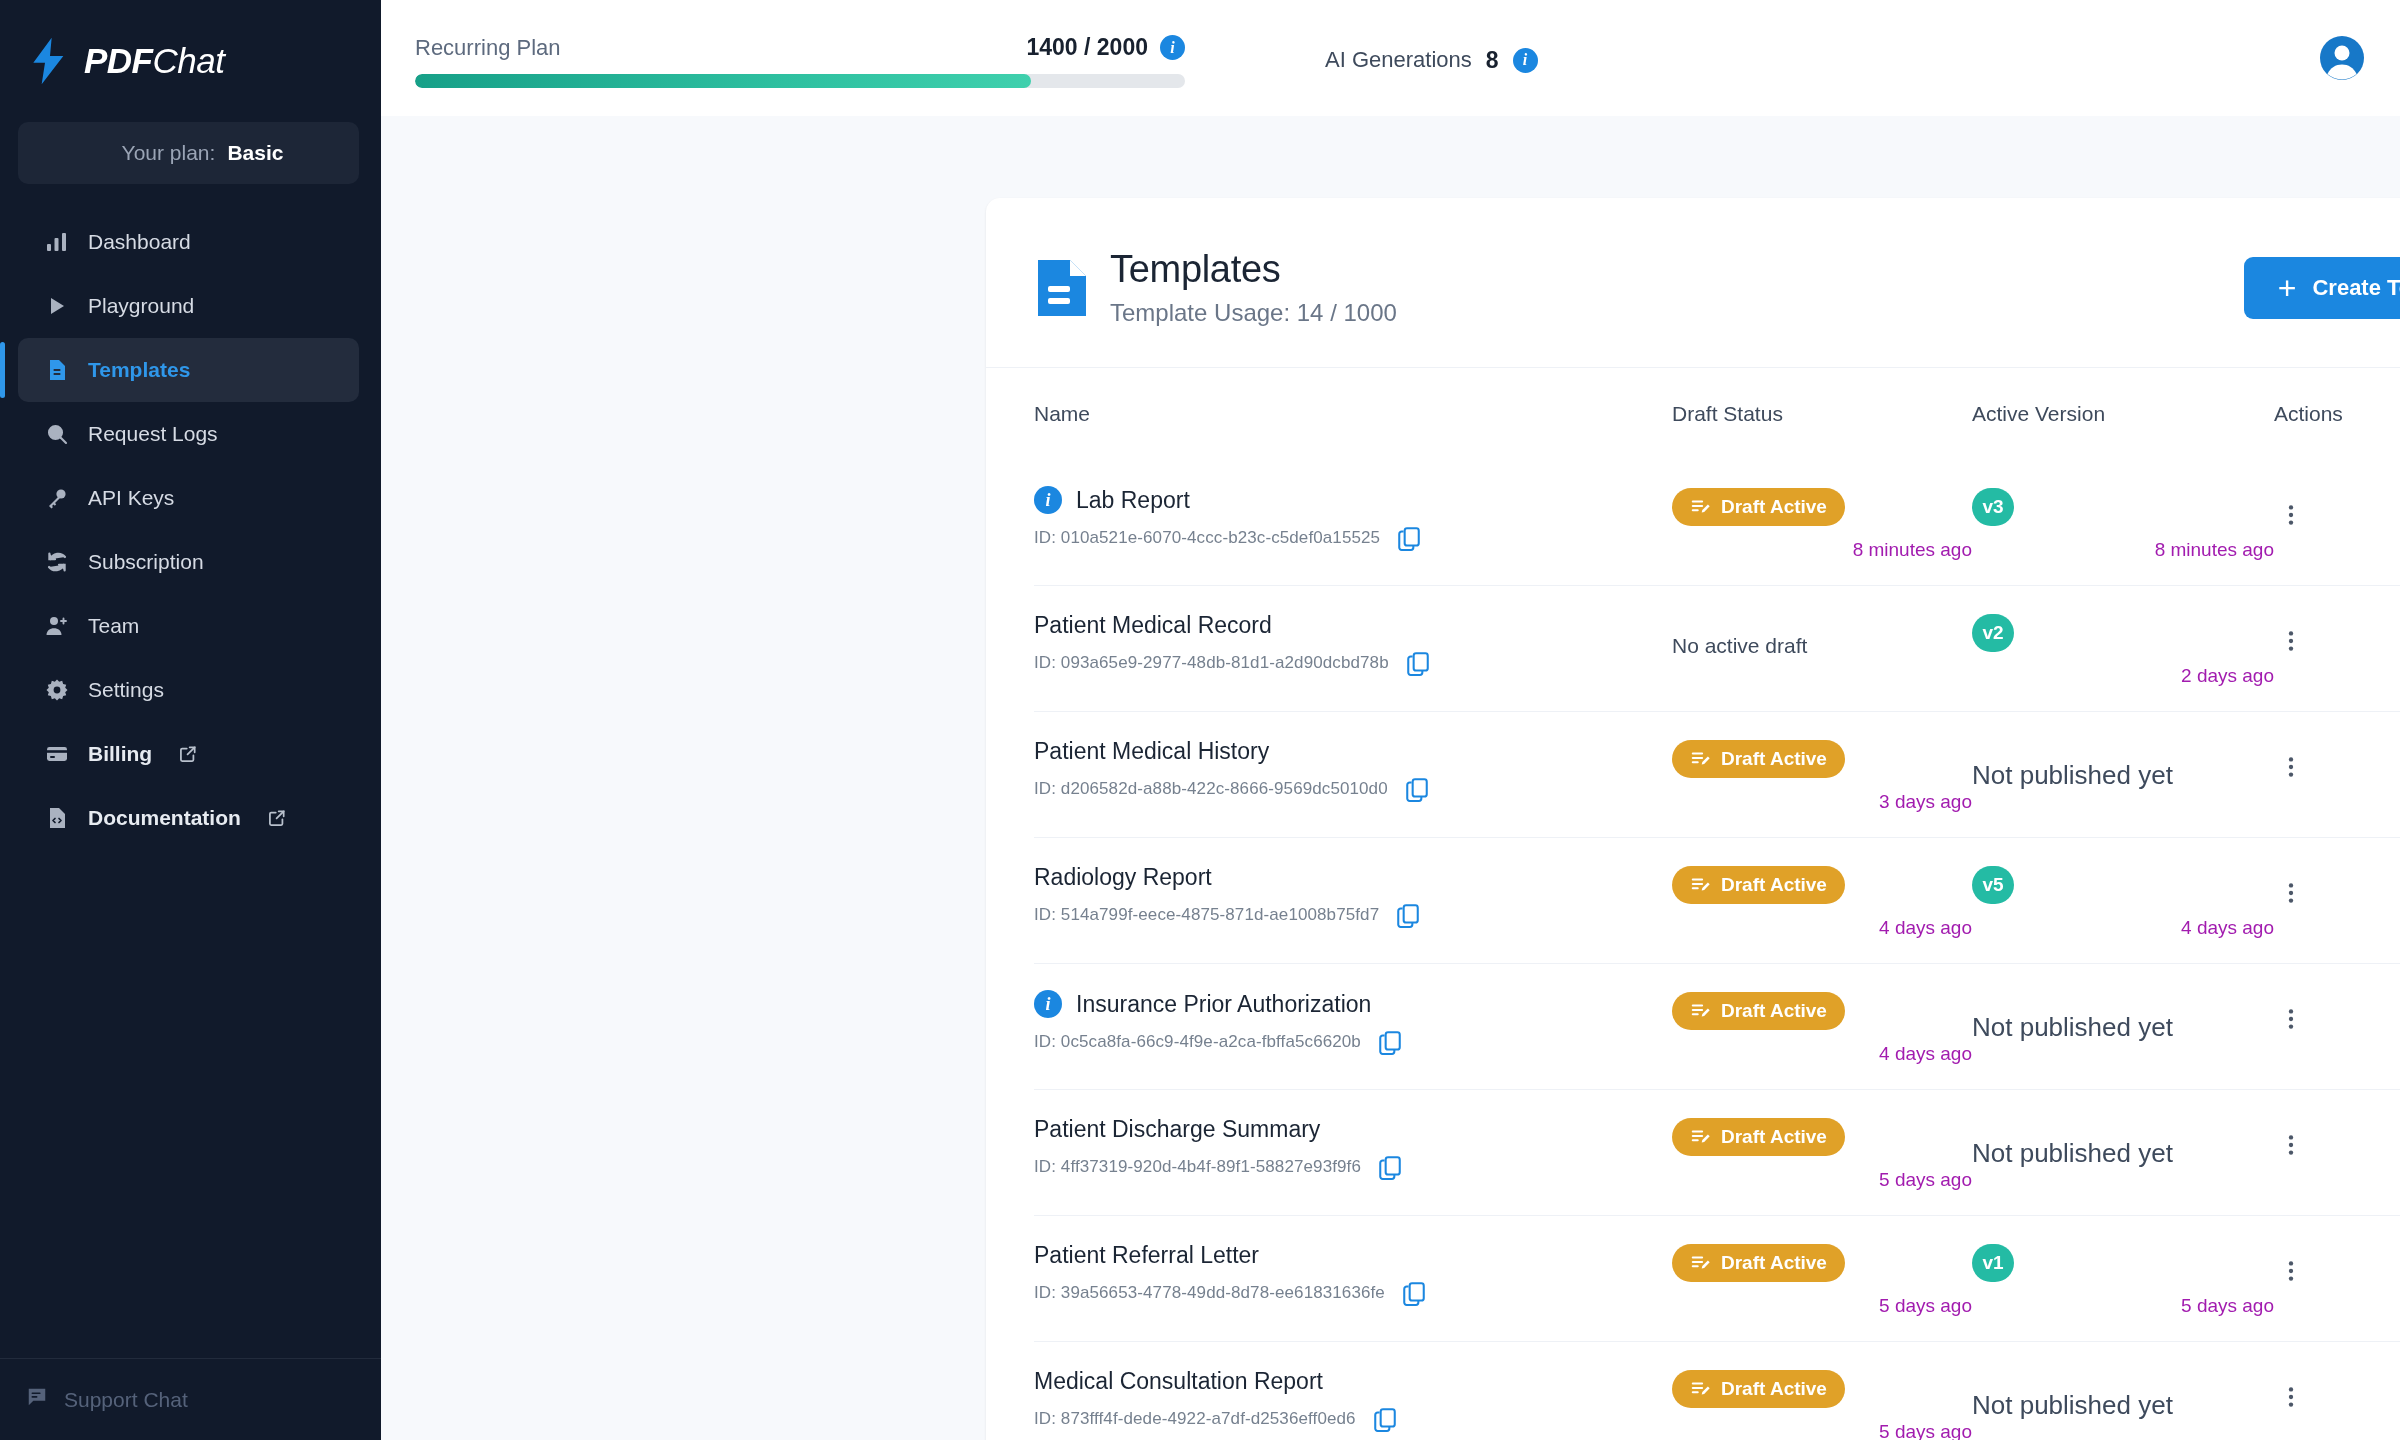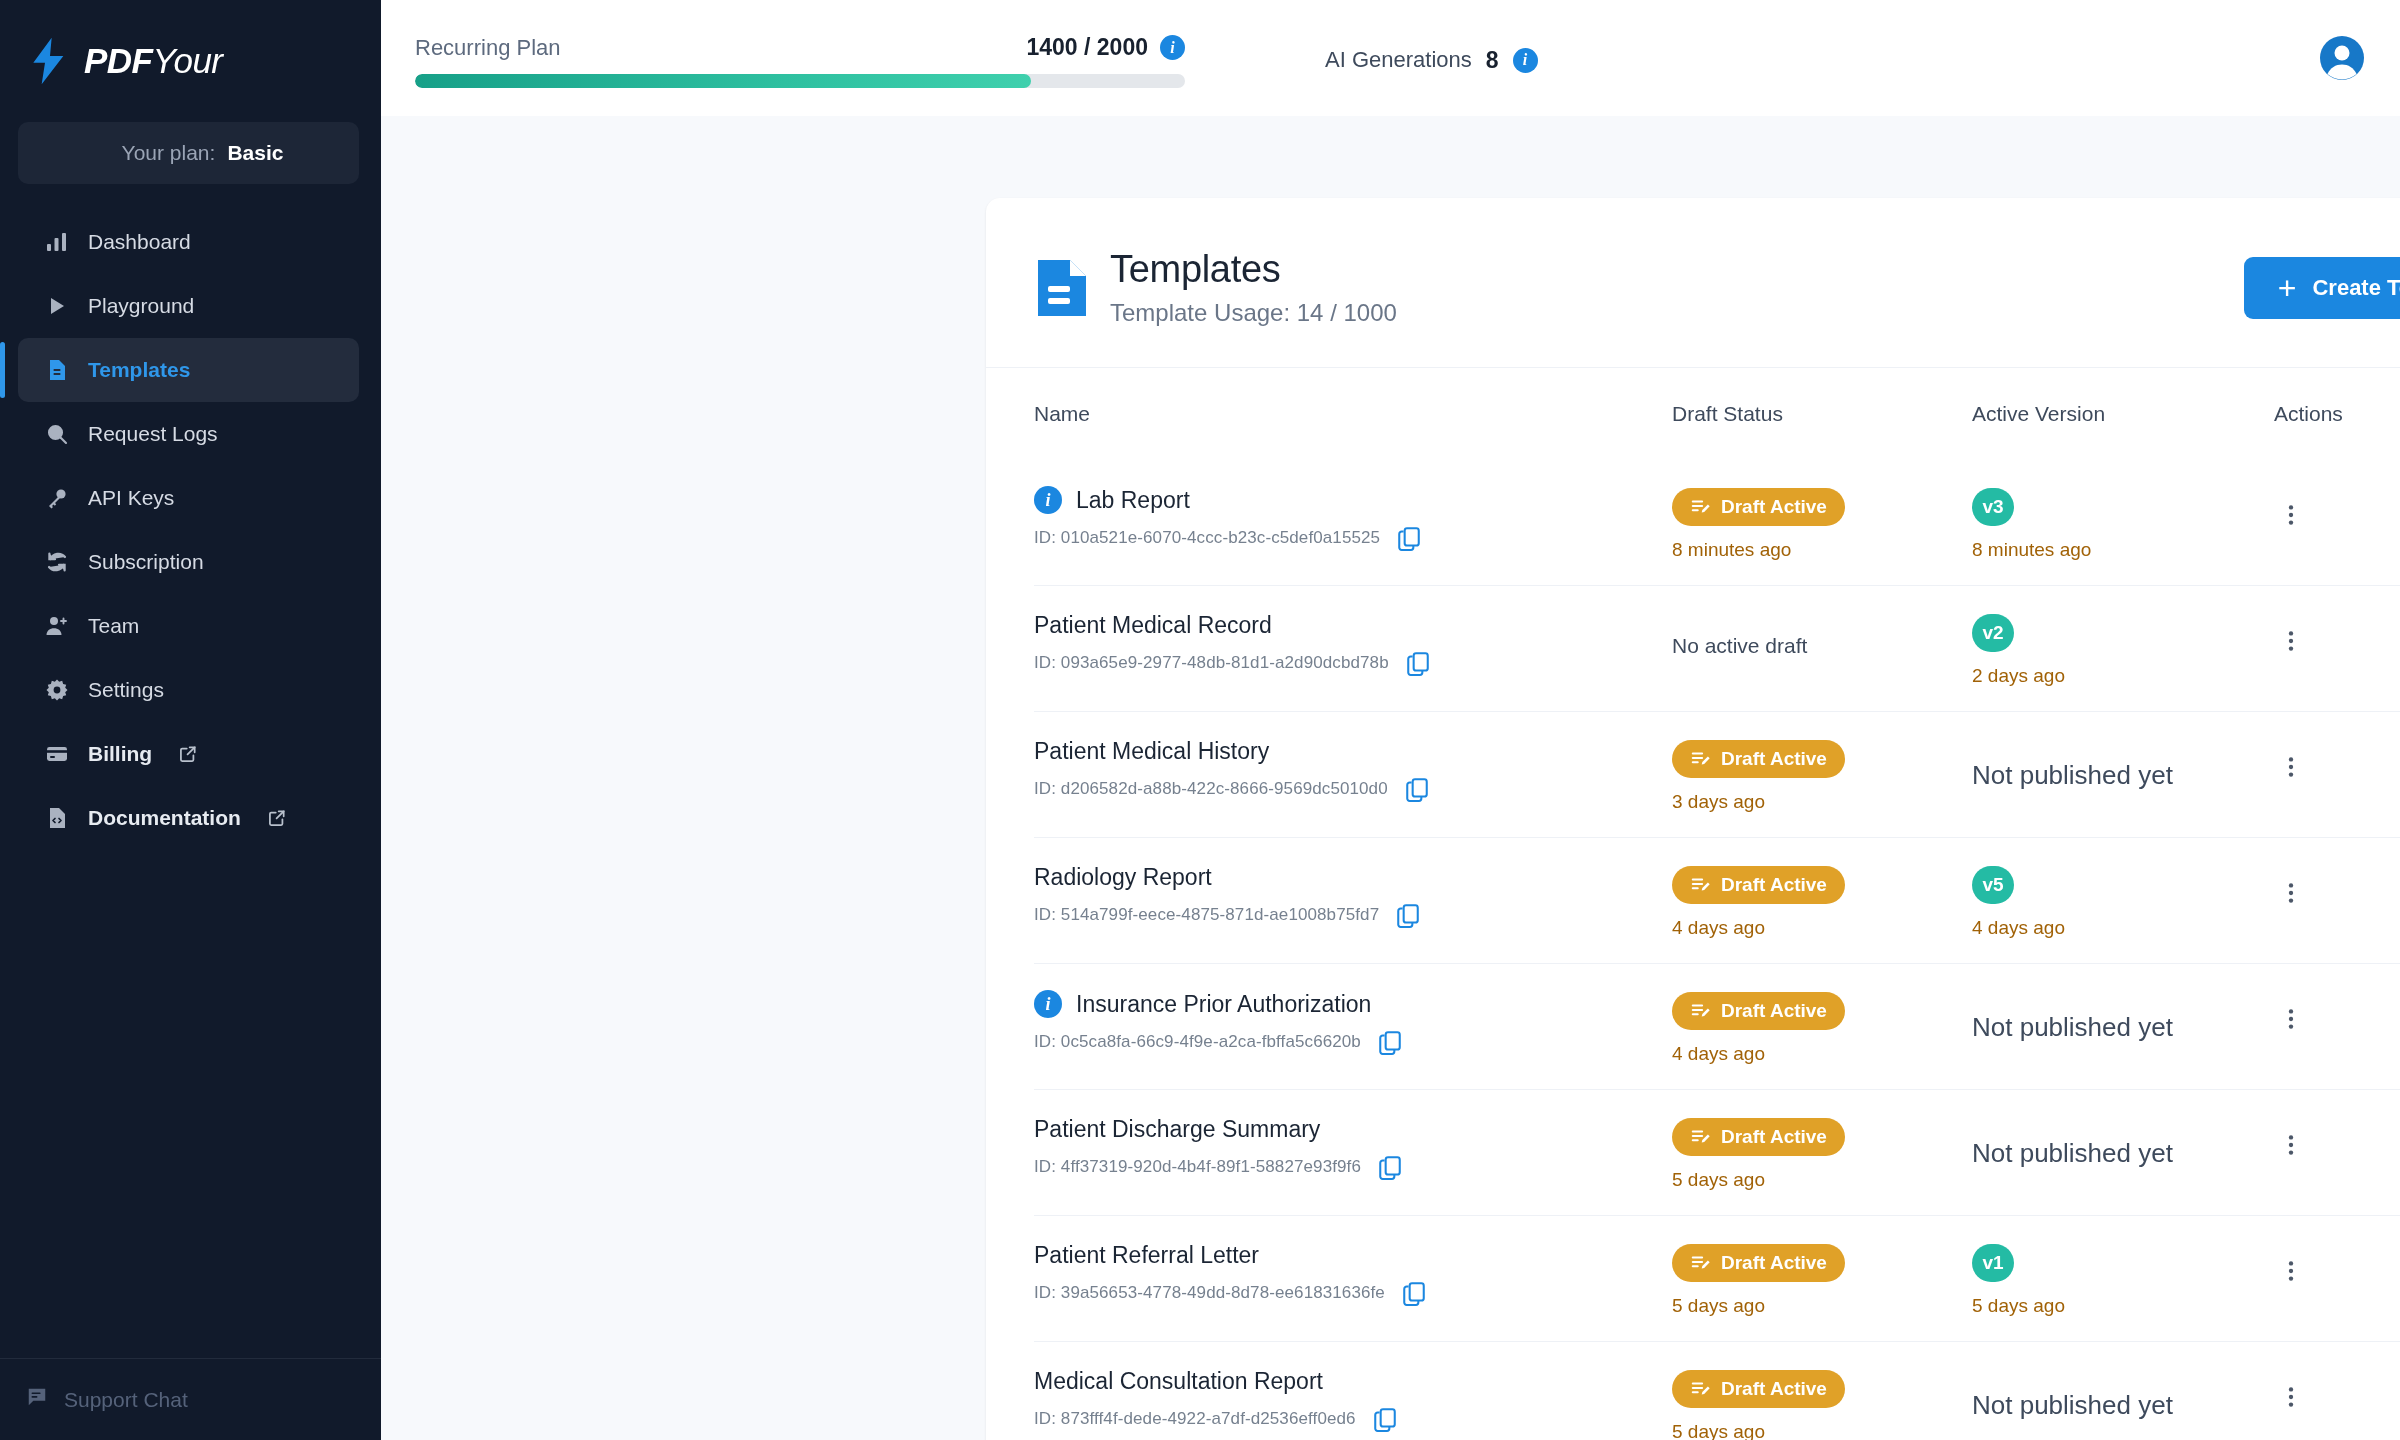--- a/index.html
+++ b/index.html
@@ -192,21 +192,21 @@
 
   .status-cell { display: flex; flex-direction: column; gap: 13px; padding-top: 2px; }
   .chip {
     background: #e0a128; color: #ffffff;
     border-radius: 999px; height: 38px;
     display: inline-flex; align-items: center; gap: 10px;
     padding: 0 18px; font-size: 19px; font-weight: 700;
     width: fit-content;
   }
   .chip svg { width: 21px; height: 21px; fill: #ffffff; }
-  .timestamp { font-size: 19px; color: #a16207; }
+  .timestamp { font-size: 19px; color: #a21caf; text-align: right; }
   .status-plain { font-size: 21px; color: #3e4a5c; padding-top: 20px; }
 
   .ver-cell { display: flex; flex-direction: column; gap: 13px; padding-top: 2px; }
   .vchip {
     background: #24bba4; color: #ffffff;
     width: 42px; height: 38px; border-radius: 999px;
     display: flex; align-items: center; justify-content: center;
     font-size: 19px; font-weight: 700;
   }
   .ver-plain { font-size: 26px; color: #3e4a5c; padding-top: 20px; }
@@ -221,21 +221,21 @@
 <div class="app">
 
   <aside class="sidebar">
 
     <div class="brand">
       <span>
         <svg class="bolt-icon" viewBox="0 0 24 28" xmlns="http://www.w3.org/2000/svg">
           <path d="M13 0 L2 15 L9 15 L7 28 L20 11 L12 11 Z" fill="#1b87e0"></path>
         </svg>
       </span>
-      <span class="brand-name"><span>PDF</span><span class="thin">Your</span></span>
+      <span class="brand-name"><span>PDF</span><span class="thin">Chat</span></span>
     </div>
 
     <div class="plan-card">
       <span class="plan-label">Your plan:</span>
       <span class="plan-value">Basic</span>
     </div>
 
     <nav class="nav">
 
       <div class="nav-item">

